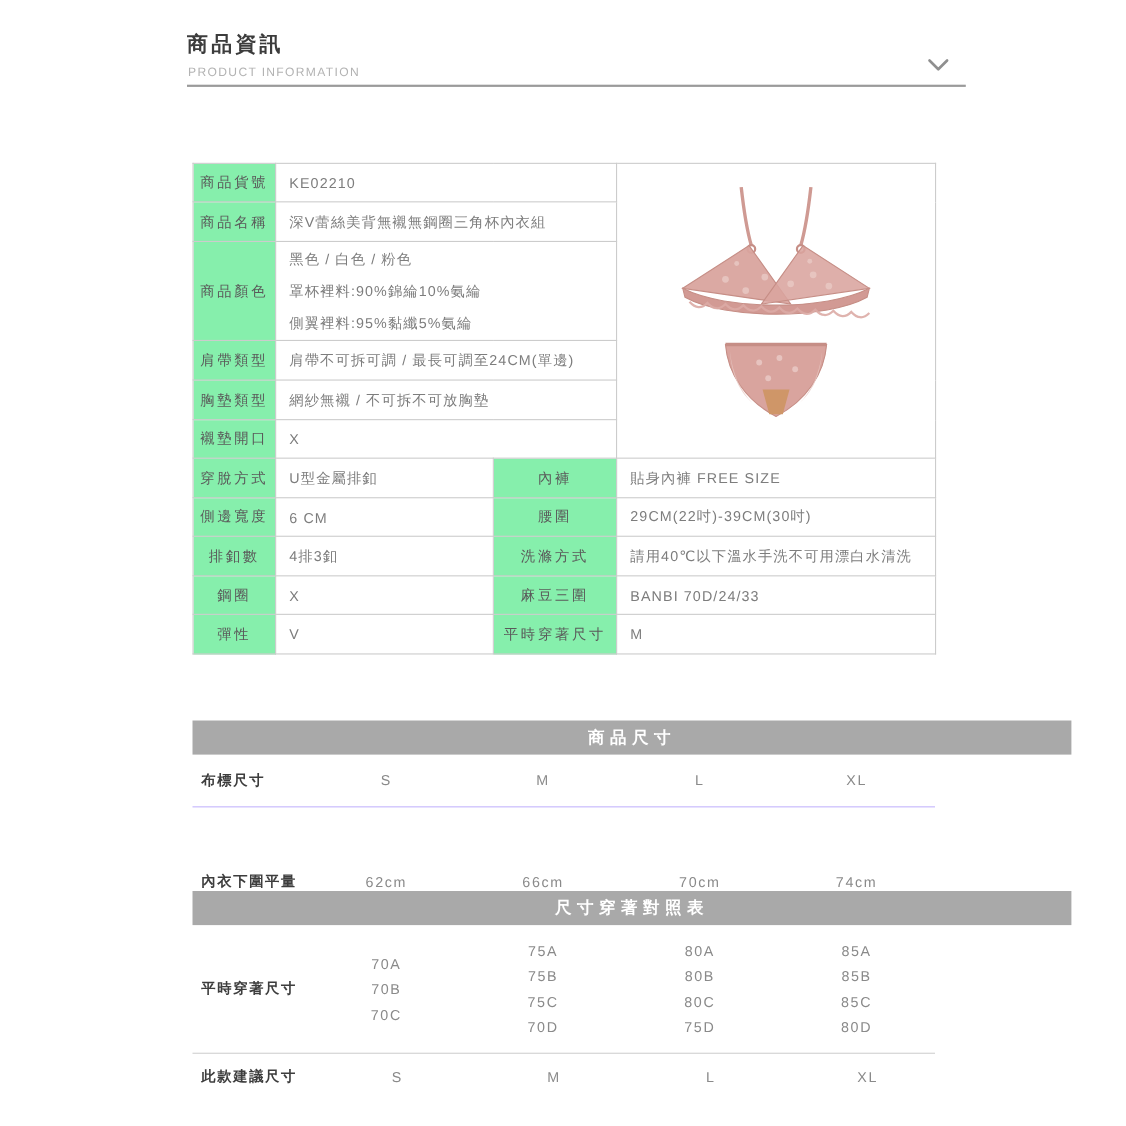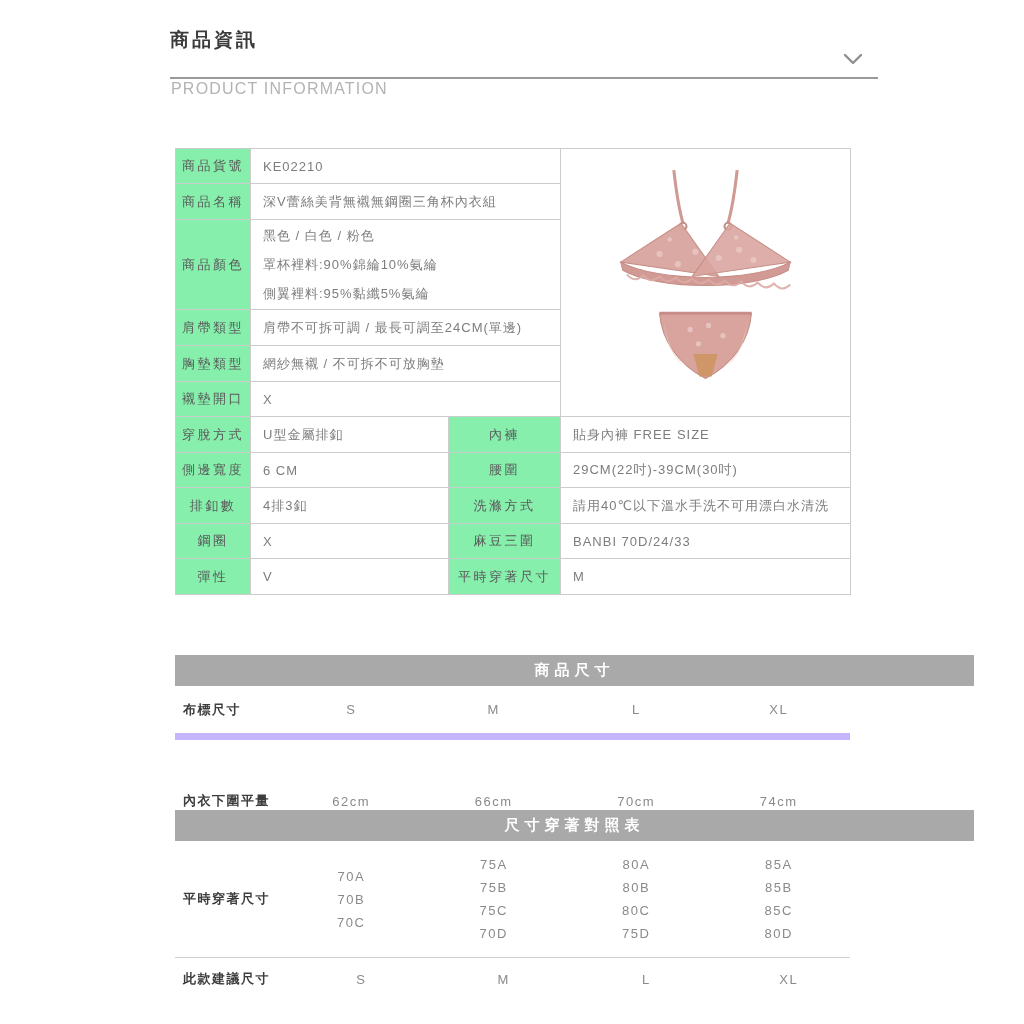--- a/index.html
+++ b/index.html
@@ -2,21 +2,21 @@
 <html><head>
 <meta charset="utf-8">
 <style>
   html,body{margin:0;padding:0;background:#ffffff;}
   body{width:1024px;height:1024px;font-family:"Liberation Sans","DejaVu Sans",sans-serif;}
   .page{position:relative;width:1024px;height:1024px;overflow:hidden;background:#fff;}
 
   
   .hdr-title{position:absolute;left:170px;top:27px;font-size:19px;font-weight:bold;
              color:#3c3c3c;letter-spacing:3px;}
-  .hdr-sub{position:absolute;left:171px;top:60px;font-size:16px;color:#b3b3b3;letter-spacing:1.2px;margin-top:20px;}
+  .hdr-sub{position:absolute;left:171px;top:60px;font-size:11px;color:#b3b3b3;letter-spacing:1.2px;}
   .hdr-chevron{position:absolute;left:842px;top:52px;cursor:pointer;}
   .hdr-line{position:absolute;left:170px;top:77px;width:708px;height:2px;background:#9a9a9a;}
 
   
   .spec-table{position:absolute;left:175px;top:148px;width:675px;border-collapse:collapse;
               table-layout:fixed;font-size:13px;}
   .spec-table td{border:1px solid #cccccc;vertical-align:middle;}
   .spec-table td.lbl{background:#86efac;text-align:center;color:#5a5a5a;letter-spacing:2.5px;}
   .spec-table td.val{padding-left:12px;color:#7d7d7d;letter-spacing:1px;white-space:nowrap;}
   .spec-table td.img-cell{text-align:center;vertical-align:middle;background:#fff;}
@@ -26,21 +26,21 @@
   .sec-bar{position:absolute;left:175px;width:799px;height:31px;background:#a9a9a9;
            color:#ffffff;font-size:15px;font-weight:bold;letter-spacing:5px;
            display:flex;align-items:center;justify-content:center;}
   #bar-size{top:655px;}
   #bar-fit{top:810px;}
 
   
   .flex-row{position:absolute;left:175px;width:675px;display:flex;align-items:center;}
   .col-lbl{width:105px;padding-left:8px;font-weight:bold;color:#3d3d3d;font-size:13px;letter-spacing:1.5px;box-sizing:border-box;}
   .col-v{flex:1;text-align:center;color:#8a8a8a;font-size:13px;letter-spacing:1.5px;}
-  #row-size-label{top:686px;height:47px;border-bottom:7px solid #c4b5fd;}
+  #row-size-label{top:686px;height:47px;border-bottom:1px solid #c4b5fd;}
   #row-size-measure{top:776px;height:50px;}
 
   
   #fit-body{position:absolute;left:175px;top:841px;width:675px;height:116px;
             border-bottom:1px solid #d0d0d0;display:flex;align-items:stretch;}
   #fit-body .col-lbl{display:flex;align-items:center;}
   .fit-col{flex:1;display:flex;flex-direction:column;justify-content:center;}
   .fit-col div{height:23px;line-height:23px;text-align:center;color:#8a8a8a;font-size:13px;letter-spacing:1.5px;}
   #row-suggest{top:957px;height:44px;gap:20px;}
 </style>

